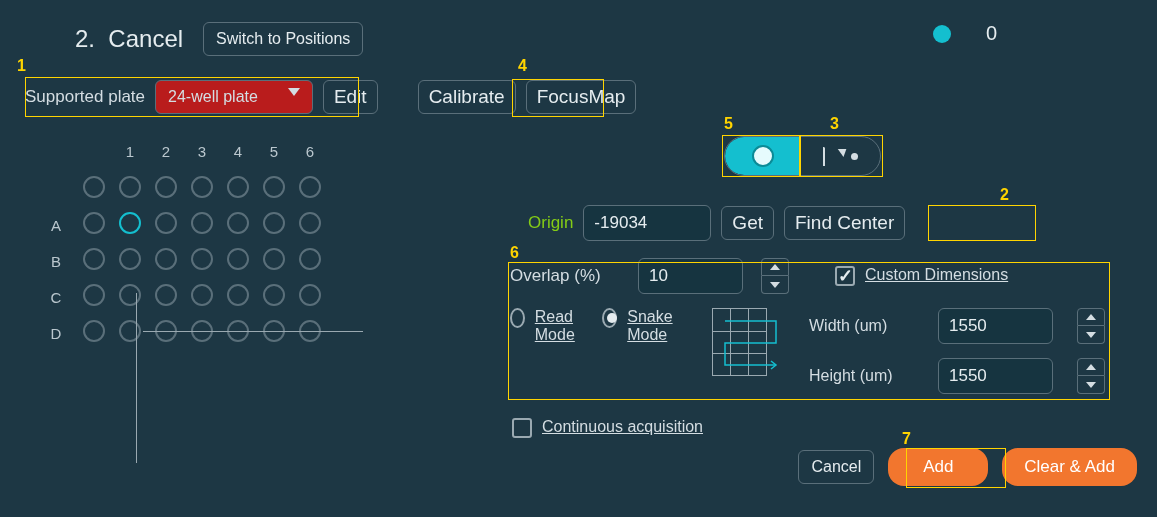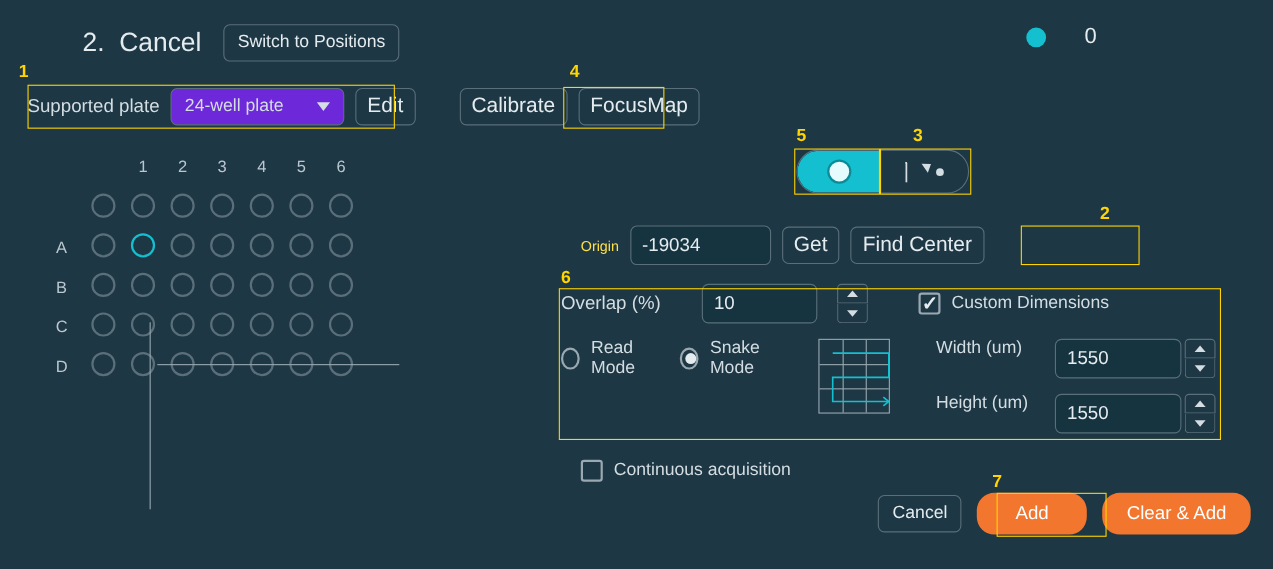--- a/index.html
+++ b/index.html
@@ -71,26 +71,26 @@
   
   .plate-row {
     position: absolute;
     left: 25px; top: 80px;
     display: flex;
     align-items: center;
     gap: 10px;
   }
   .label { font-size: 17px; color: #d4dde2; }
   .select {
-    background: #6d28d9;
+    background: #b91c1c;
     border: 1px solid #5a6f7a;
     border-radius: 6px;
     padding: 7px 12px;
     display: flex;
-    align-items: center;
+    align-items: flex-start;
     gap: 30px;
     cursor: pointer;
   }
   .chev-down {
     width: 0; height: 0;
     border-left: 6px solid transparent;
     border-right: 6px solid transparent;
     border-top: 8px solid #d4dde2;
   }
 
@@ -173,21 +173,21 @@
     transform: rotate(-35deg);
   }
 
   .origin-row {
     position: absolute;
     left: 528px; top: 205px;
     display: flex;
     align-items: center;
     gap: 10px;
   }
-  .origin-label { color: #fde047; font-size: 13px; }
+  .origin-label { color: #84cc16; font-size: 17px; }
   .text-input {
     background: #163440;
     border: 1px solid #5a6f7a;
     border-radius: 6px;
     color: #e5ecef;
     font-size: 17px;
     padding: 7px 10px;
     width: 128px;
   }
   .text-input.narrow { width: 128px; }
@@ -220,21 +220,21 @@
     width: 0; height: 0;
     border-left: 5px solid transparent;
     border-right: 5px solid transparent;
   }
   .caret-up { border-bottom: 6px solid #d4dde2; }
   .caret-down { border-top: 6px solid #d4dde2; }
 
   .radio-col {
     display: flex; flex-direction: row; gap: 12px;
   }
-  .radio-row { display: flex; align-items: center; gap: 10px; cursor: pointer; }
+  .radio-row { display: flex; gap: 10px; cursor: pointer; text-decoration: underline; }
   .radio {
     width: 20px; height: 20px; border-radius: 50%;
     border: 2px solid #9aa9b1; position: relative;
   }
   .radio.checked::after {
     content: ""; position: absolute; left: 3px; top: 3px;
     width: 10px; height: 10px; background: #e5ecef; border-radius: 50%;
   }
   .checkbox {
     width: 20px; height: 20px;
@@ -261,26 +261,26 @@
   .tile-diagram .v1, .tile-diagram .v2 {
     position: absolute; top: 0; bottom: 0; width: 1px; background: #9aa9b1;
   }
   .tile-diagram .v1 { left: 33%; }
   .tile-diagram .v2 { left: 66%; }
 
   .dim-col {
     display: flex; flex-direction: column; gap: 14px;
     margin-left: auto;
   }
-  .dim-row { display: flex; align-items: flex-start; gap: 3px; margin-left: 24px; }
+  .dim-row { display: flex; align-items: center; gap: 24px; margin-left: 24px; }
   .dim-label { width: 105px; }
 
   .cont-acq {
     position: absolute;
-    left: 528px; top: 418px;
+    left: 512px; top: 418px;
     display: flex; align-items: center; gap: 10px;
   }
 
   .btn-row {
     position: absolute;
     right: 20px; top: 448px;
     display: flex; align-items: center; gap: 14px;
   }
   .btn-primary {
     background: #f2762e;

